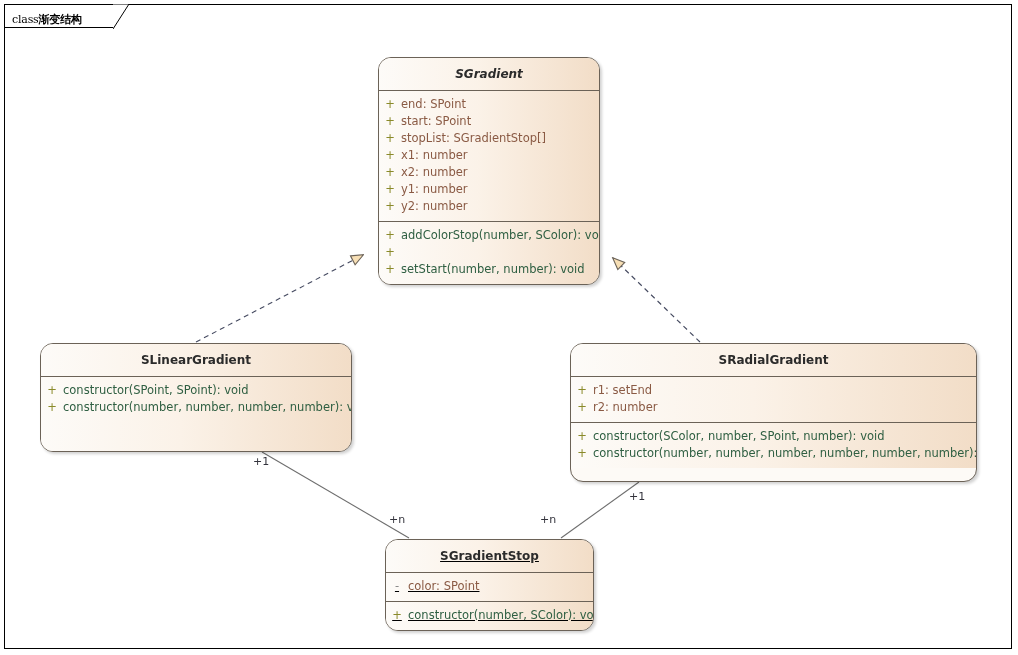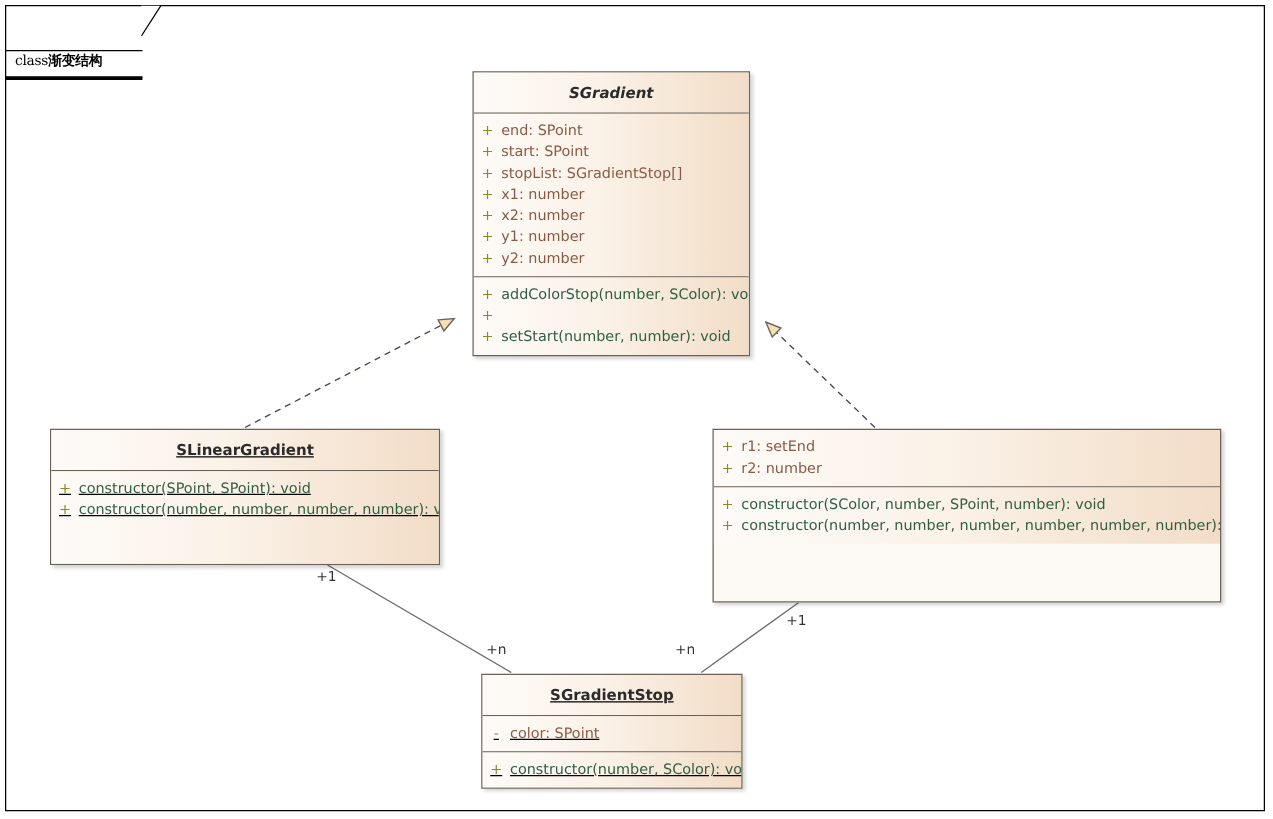--- a/index.html
+++ b/index.html
@@ -32,26 +32,25 @@
   .frame-tab {
     position: absolute;
     left: 4px;
     top: 4px;
     height: 24px;
     width: 110px;
     box-sizing: border-box;
     background: #ffffff;
     border-left: 1px solid #000000;
     border-top: 1px solid #000000;
-    border-bottom: 3px solid #000000;
+    border-bottom: 1px solid #000000;
     display: flex;
-    align-items: flex-start;
+    align-items: flex-end;
     padding-left: 7px;
     z-index: 5;
-    margin-top: 36px;
   }
   .frame-tab-text {
     font-size: 11px;
     color: #000000;
     white-space: nowrap;
     letter-spacing: -0.2px;
   }
   .frame-tab-text .kw { font-family: "DejaVu Serif", "Liberation Serif", serif; }
   .frame-tab-text .cn { font-weight: bold; }
   .frame-tab-notch {
@@ -71,21 +70,21 @@
     width: 1018px;
     height: 655px;
     pointer-events: none;
   }
 
   
   .uml {
     position: absolute;
     box-sizing: border-box;
     border: 1px solid #6b6257;
-    border-radius: 0;
+    border-radius: 13px;
     background: #fdfaf6;
     box-shadow: 2px 2px 3px rgba(0,0,0,0.18);
     overflow: hidden;
     z-index: 3;
   }
   .uml-header {
     background: linear-gradient(to right, #fdfbf8 0%, #fbf2e8 45%, #f2ddc7 100%);
     text-align: center;
     font-size: 12px;
     font-weight: bold;
@@ -206,35 +205,36 @@
       <div class="uml-row">
         <span class="vis vis-pub">+</span>
       </div>
       <div class="uml-row">
         <span class="vis vis-pub">+</span>
         <span class="meth-text">setStart(number, number): void</span>
       </div>
     </div>
   </div>
 
-  <div class="uml" style="left:40px; top:343px; width:312px; height:109px;text-decoration:underline;">
+  <div class="uml" style="left:40px; top:343px; width:312px; height:109px;">
     <div class="uml-header">SLinearGradient</div>
     <div class="uml-section" style="height:74px;">
       <div class="uml-row">
         <span class="vis vis-pub">+</span>
         <span class="meth-text">constructor(SPoint, SPoint): void</span>
       </div>
       <div class="uml-row">
         <span class="vis vis-pub">+</span>
         <span class="meth-text">constructor(number, number, number, number): void</span>
       </div>
     </div>
   </div>
 
   <div class="uml" style="left:570px; top:343px; width:407px; height:139px;">
+    <div class="uml-header">SRadialGradient</div>
     <div class="uml-section">
       <div class="uml-row">
         <span class="vis vis-pub">+</span>
         <span class="attr-text">r1: setEnd</span>
       </div>
       <div class="uml-row">
         <span class="vis vis-pub">+</span>
         <span class="attr-text">r2: number</span>
       </div>
     </div>

